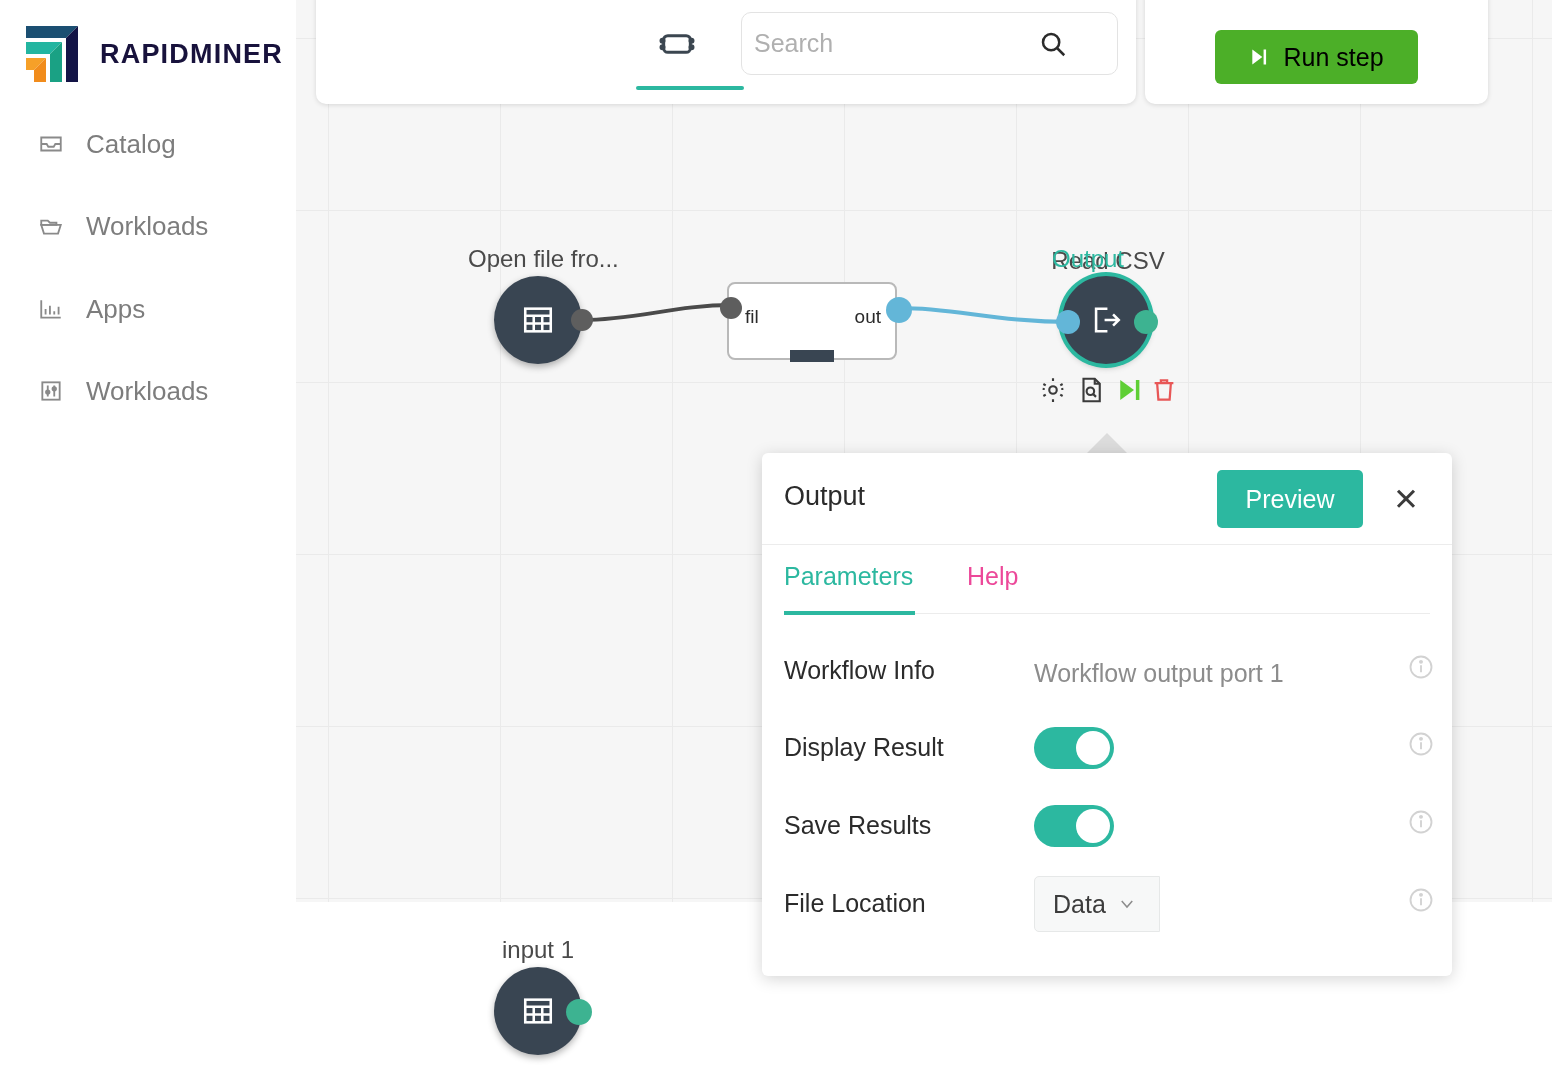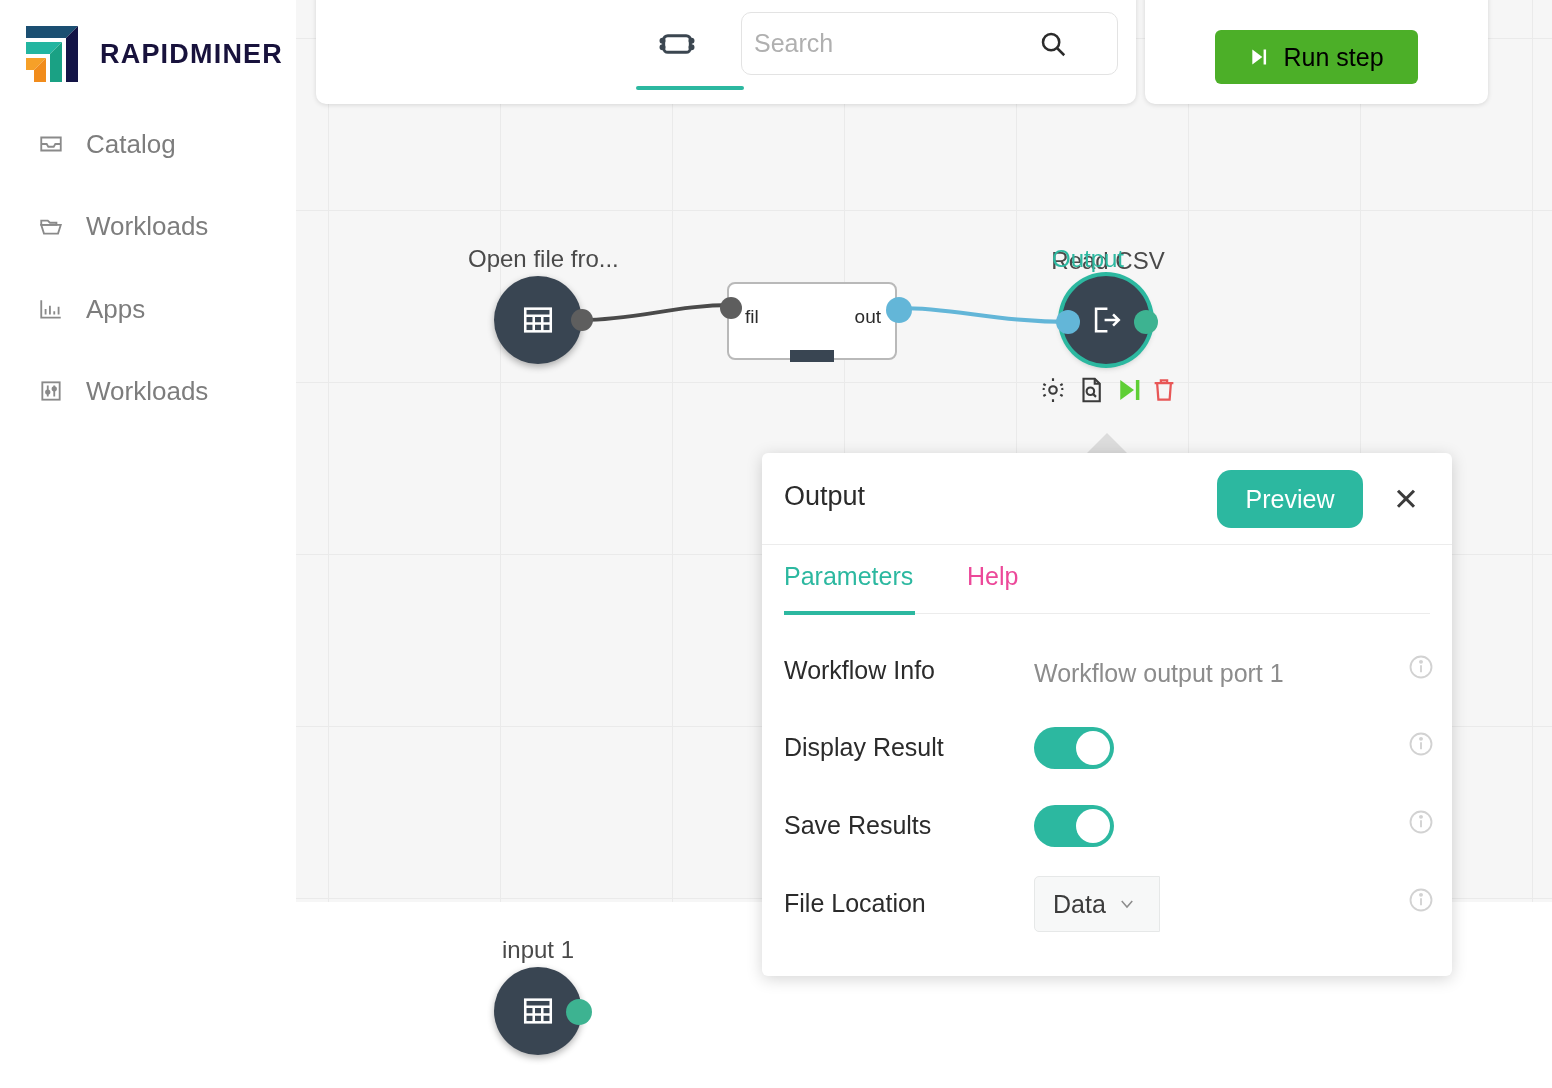--- a/index.html
+++ b/index.html
@@ -161,21 +161,21 @@
     position: relative; height: 92px;
     border-bottom: 1px solid #ececec;
   }
   #dialog-title {
     position: absolute; left: 22px; top: 28px;
     font-size: 27px; color: #2b2b2b;
   }
   #preview-button {
     position: absolute; left: 455px; top: 17px;
     width: 146px; height: 58px;
-    background: #2cb8a0; border: 0; border-radius: 14px;
+    background: #2cb8a0; border: 0; border-radius: 5px;
     color: #fff; font-size: 25px;
     font-family: "Liberation Sans", sans-serif; cursor: pointer;
   }
   #close-button {
     position: absolute; left: 624px; top: 26px;
     width: 40px; height: 40px; background: transparent; border: 0;
     font-size: 31px; color: #3b3b3b; cursor: pointer; line-height: 1;
     font-family: "Liberation Sans", sans-serif;
   }
   .dialog-tab {

